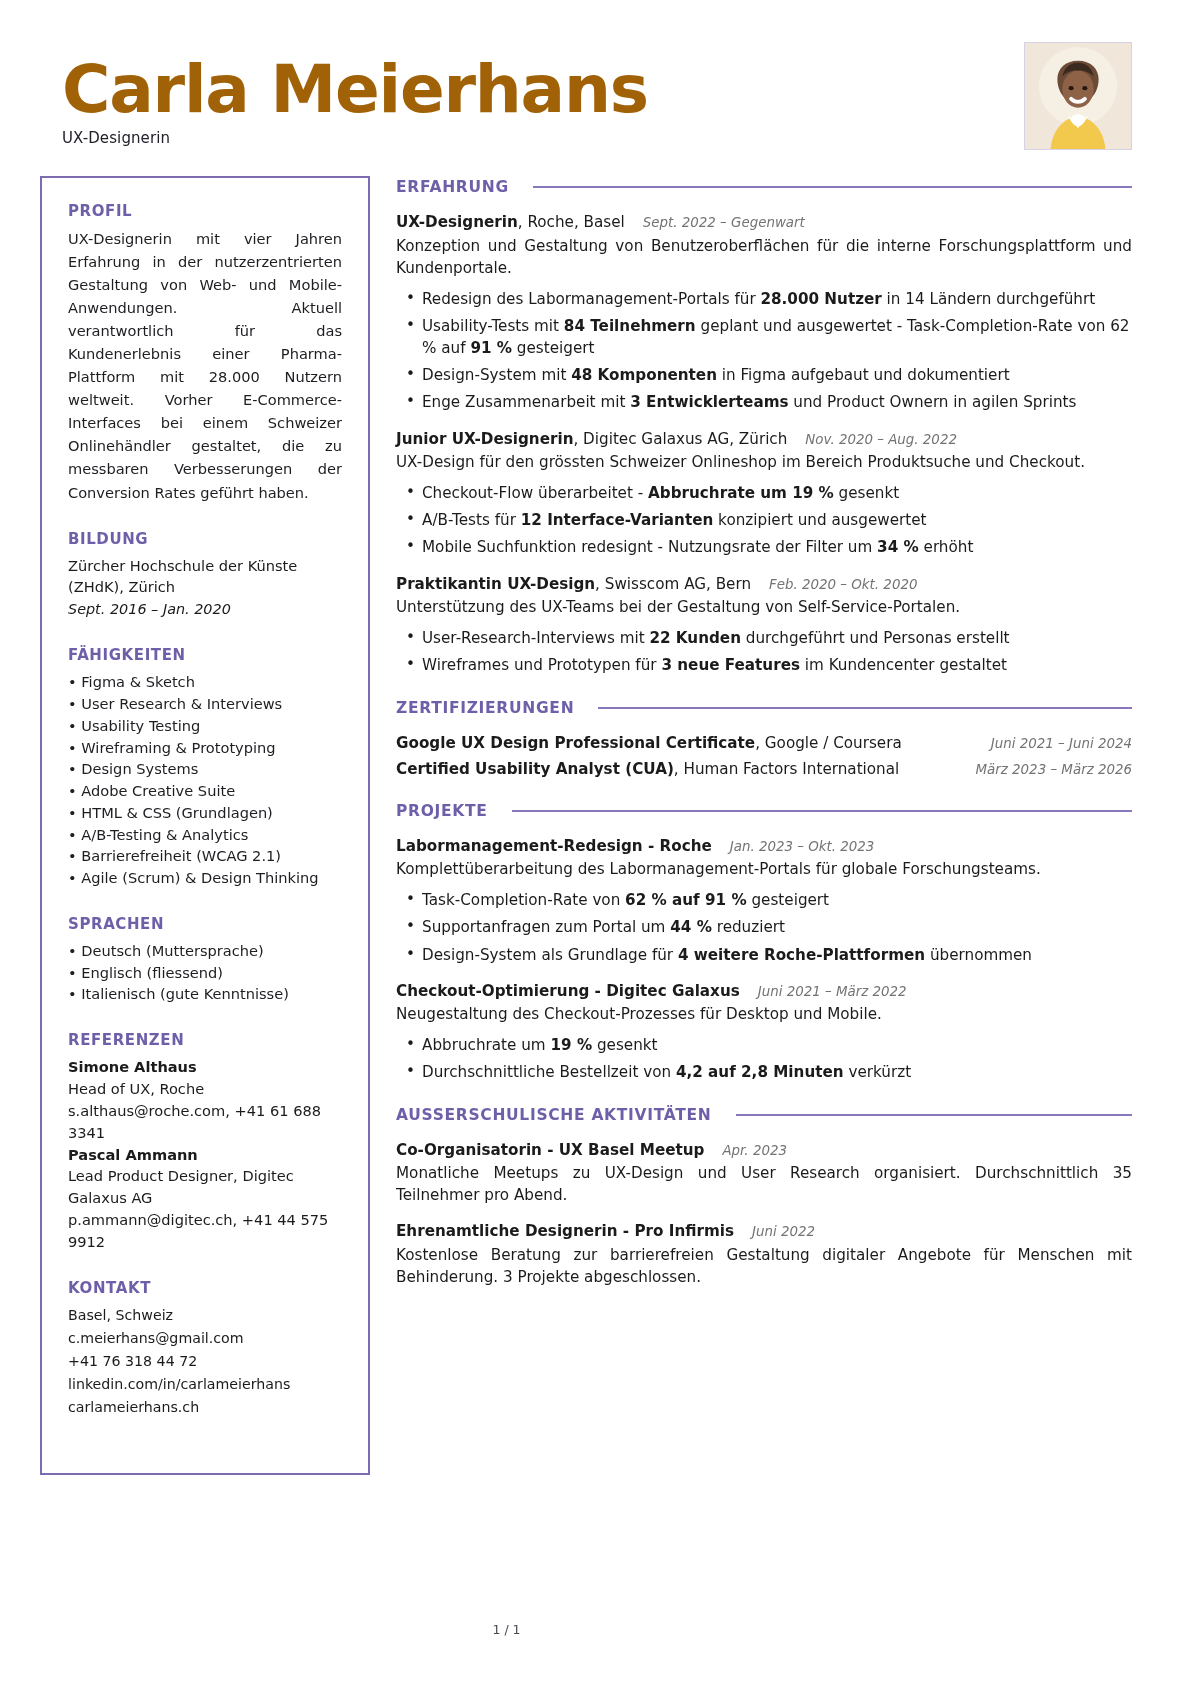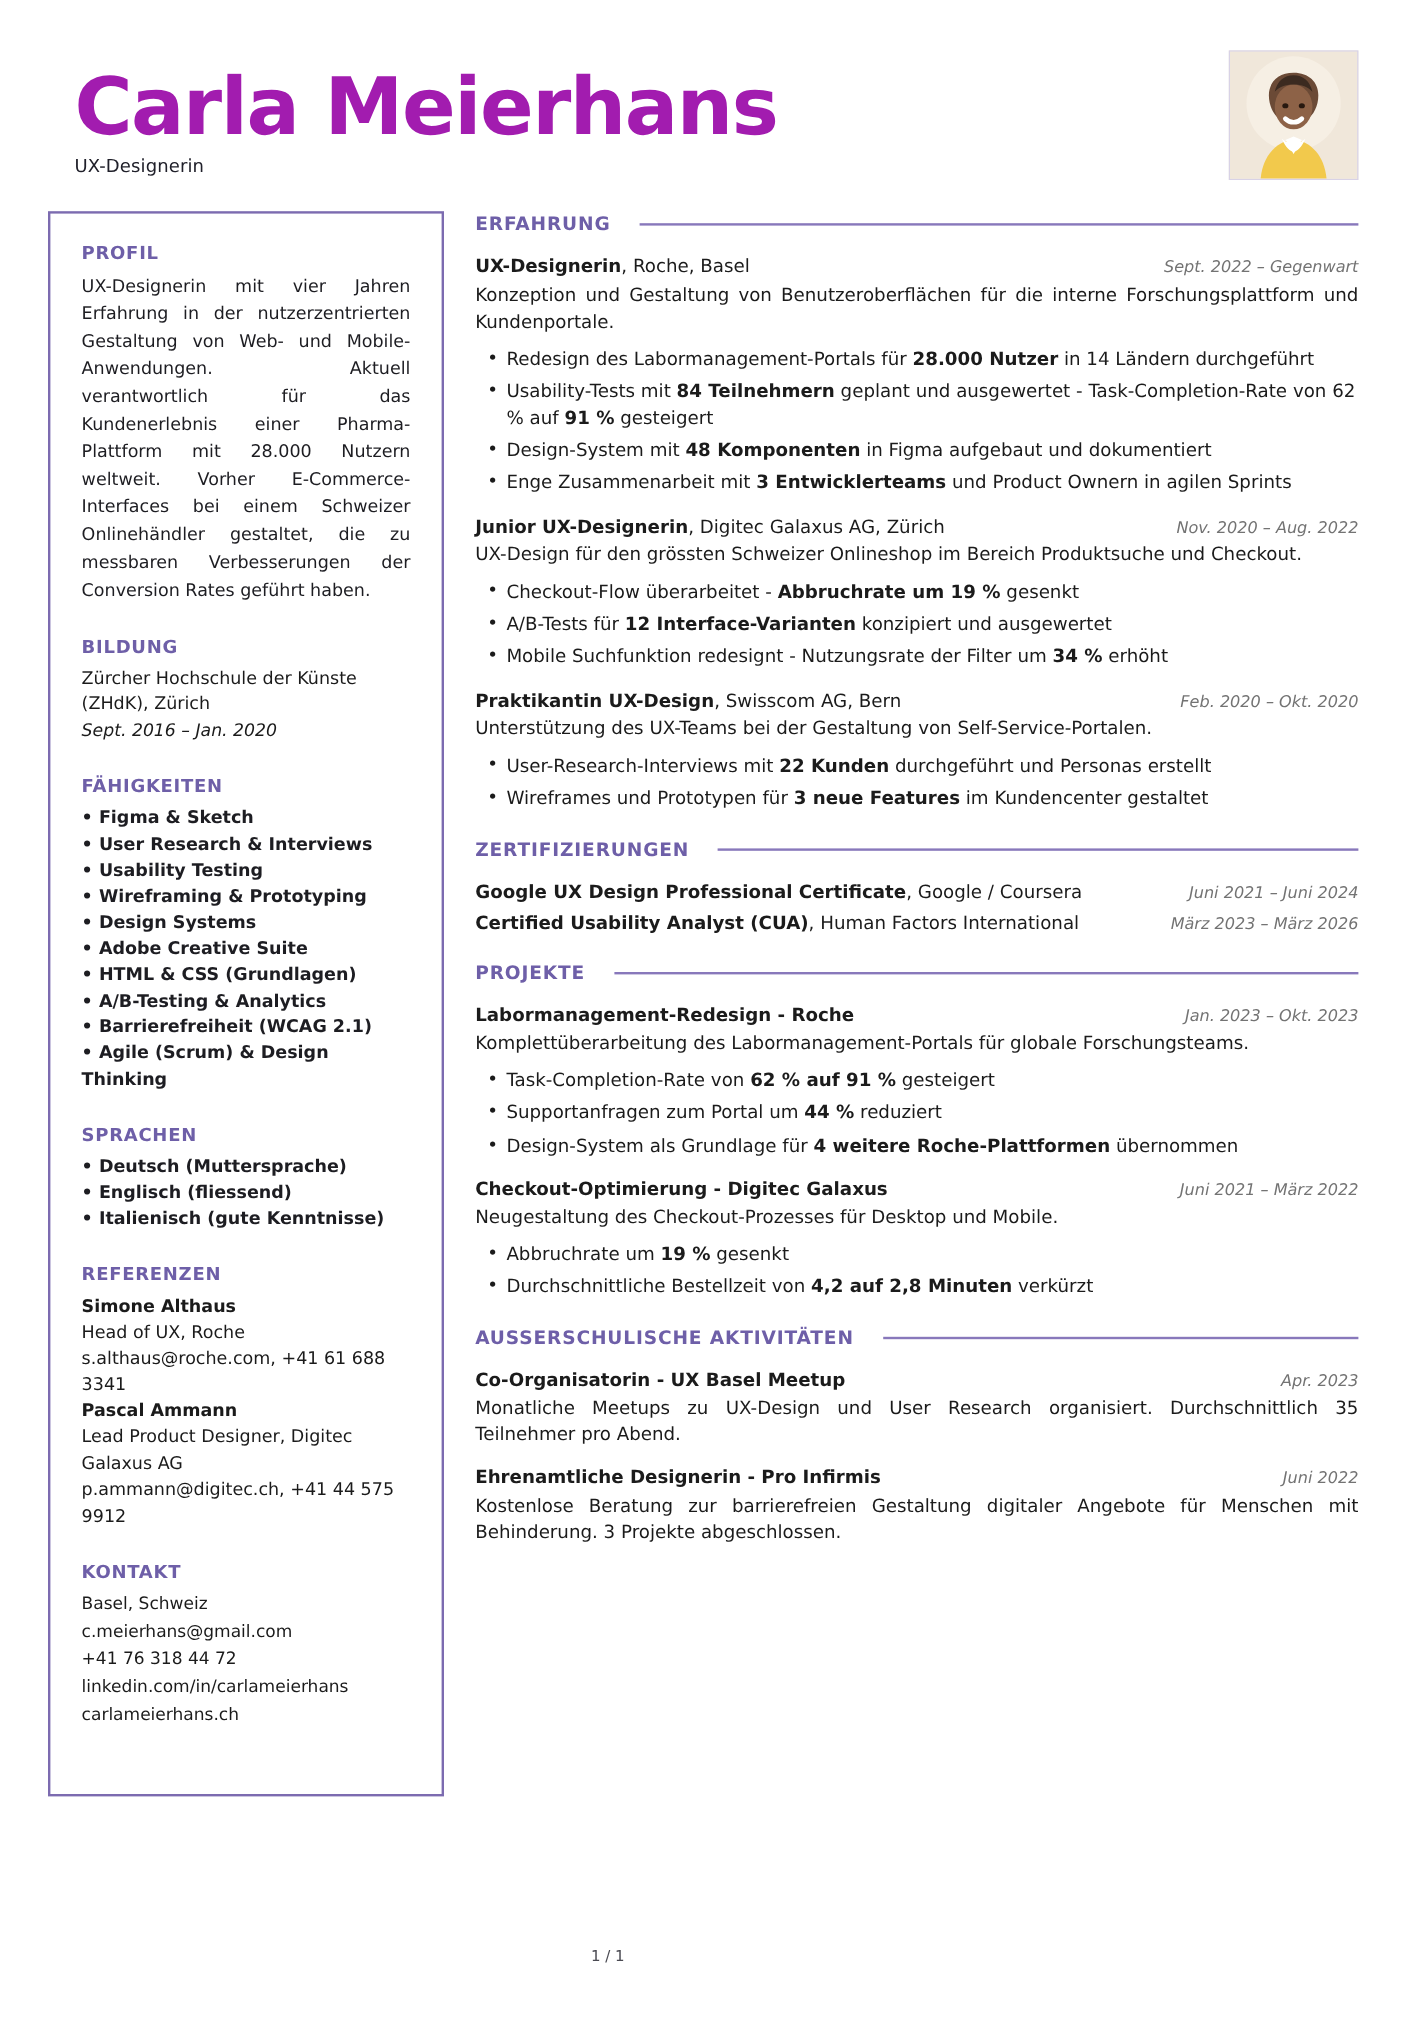--- a/index.html
+++ b/index.html
@@ -31,21 +31,21 @@
     justify-content: space-between;
     padding-left: 22px;
     margin-bottom: 26px;
   }
   .header-left { padding-top: 14px; }
   .name {
     font-size: 66px;
     line-height: 1.02;
     font-weight: 700;
     letter-spacing: -1.2px;
-    color: #a21caf;
+    color: #a16207;
   }
   .role {
     font-size: 15px;
     color: #20202a;
     margin-top: 6px;
     letter-spacing: 0.1px;
   }
   .photo {
     width: 108px;
     height: 108px;
@@ -94,21 +94,21 @@
   .edu-school {
     font-size: 14.6px;
     line-height: 1.45;
   }
   .edu-dates {
     font-size: 14.4px;
     font-style: italic;
     line-height: 1.5;
     margin-top: 2px;
   }
-  .side-list { list-style: none; font-weight: bold; }
+  .side-list { list-style: none; }
   .side-list li {
     font-size: 14.6px;
     line-height: 1.49;
     color: #1d1d22;
   }
   .ref-name {
     font-size: 14.6px;
     font-weight: 700;
     line-height: 1.5;
   }
@@ -143,21 +143,20 @@
   .sec-rule {
     flex: 1 1 auto;
     height: 2px;
     background: #8878bb;
   }
 
   .entry { margin-bottom: 15px; }
   .entry-top {
     display: flex;
     align-items: baseline;
-    justify-content: space-between;
     gap: 18px;
   }
   .entry-title {
     font-size: 15.2px;
     line-height: 1.35;
   }
   .entry-title b { font-weight: 700; }
   .entry-date {
     font-size: 13.4px;
     font-style: italic;

